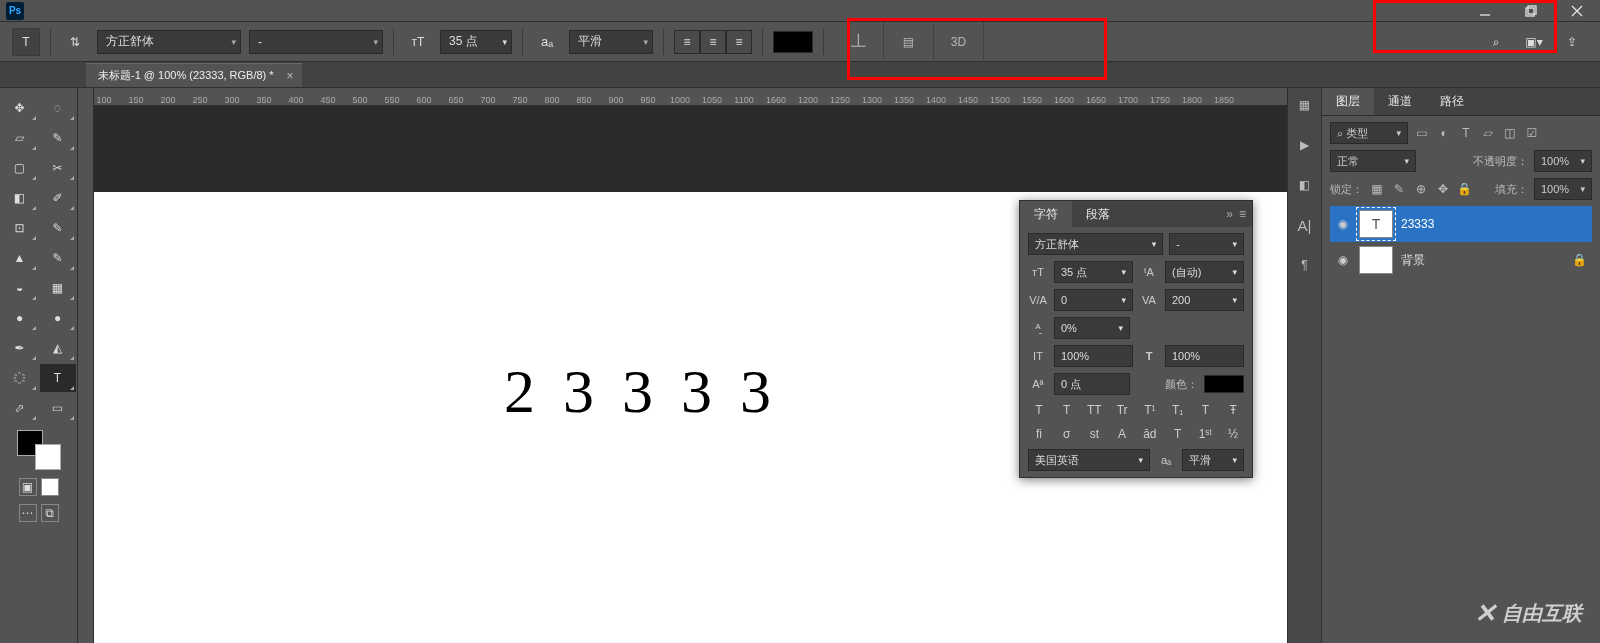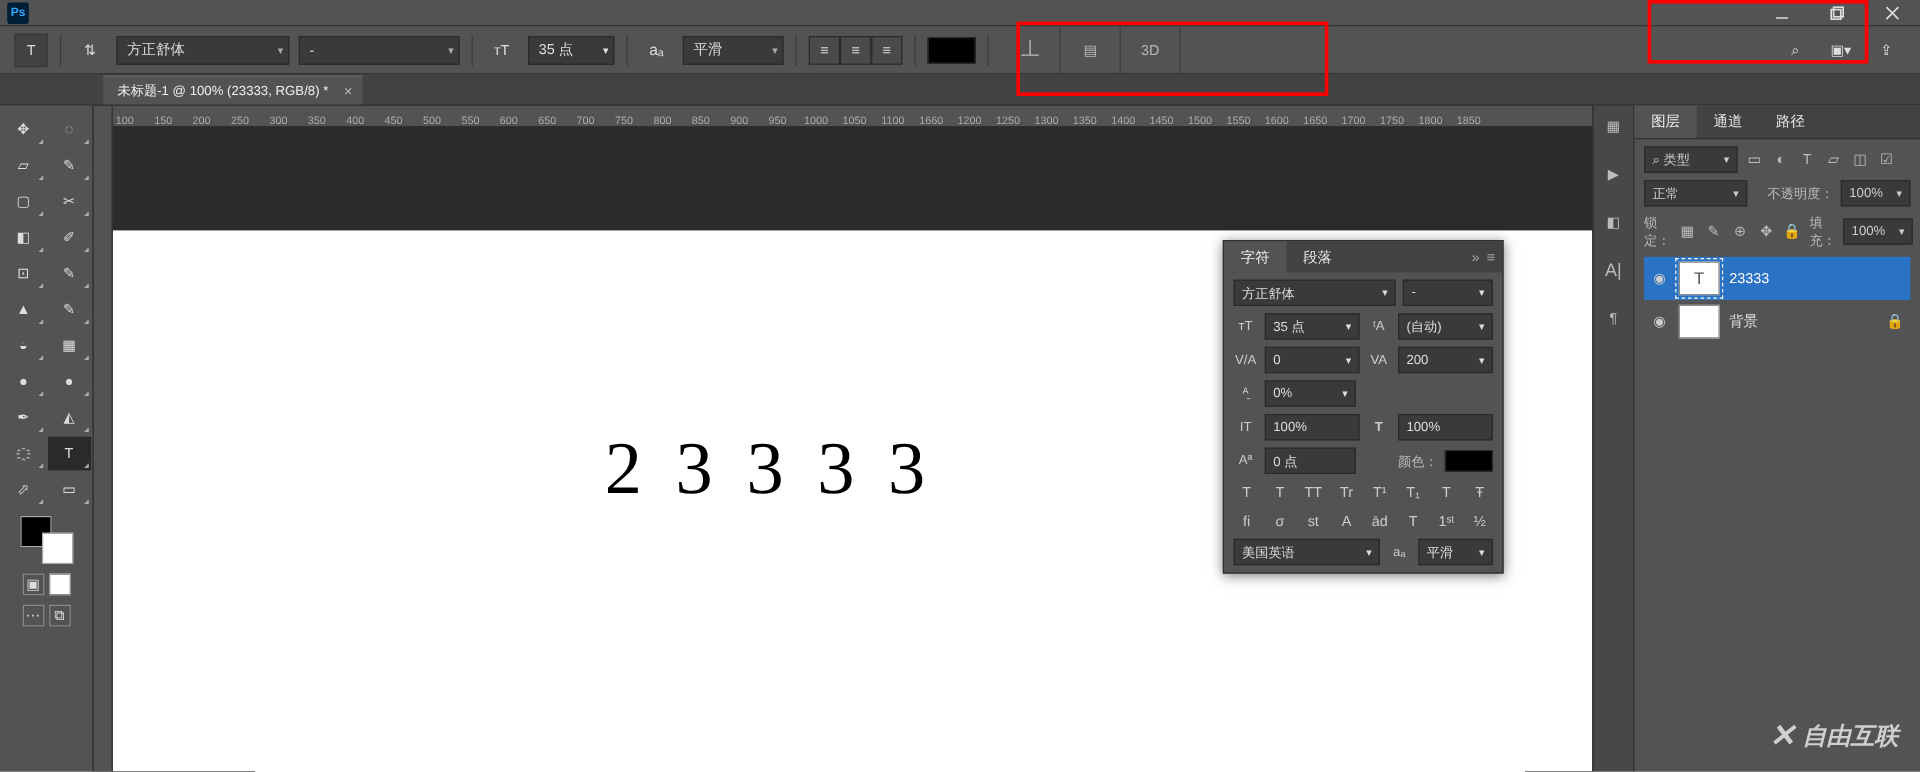--- a/index.html
+++ b/index.html
@@ -56,21 +56,21 @@
   .stage{position:absolute;left:16px;top:18px;right:0;bottom:0;overflow:hidden;}
   .dark-band{position:absolute;left:0;right:0;top:0;height:86px;background:#2b2b2b;}
   .artboard{position:absolute;left:0;top:86px;right:0;bottom:0;background:#fff;}
   .big-text{position:absolute;left:410px;top:250px;font-family:"SimSun",serif;font-size:62px;letter-spacing:28px;color:#000;}
 
   
   .dock-rail{width:34px;background:#484848;border-left:1px solid #2f2f2f;display:flex;flex-direction:column;align-items:center;padding-top:6px;gap:18px;}
   .rail-ic{width:22px;height:22px;display:flex;align-items:center;justify-content:center;color:#bbb;}
 
   
-  .rightcol{width:239px;background:#535353;border-left:1px solid #2f2f2f;display:flex;flex-direction:column;}
+  .rightcol{width:279px;background:#535353;border-left:1px solid #2f2f2f;display:flex;flex-direction:column;}
   .panel-tabs{height:28px;background:#424242;display:flex;align-items:center;border-bottom:1px solid #2f2f2f;}
   .ptab{padding:0 14px;height:100%;display:flex;align-items:center;color:#e5e5e5;font-size:12px;}
   .ptab.act{background:#535353;color:#eee;}
   .panel-body{padding:6px 8px;display:flex;flex-direction:column;gap:6px;}
   .row{display:flex;align-items:center;gap:6px;}
   .filter-dd{flex:1;height:22px;background:#3a3a3a;border:1px solid #2a2a2a;display:flex;align-items:center;padding:0 6px;font-size:11px;color:#ccc;}
   .filter-dd .caret{margin-left:auto;font-size:9px;}
   .mini-icons{display:flex;gap:6px;color:#bbb;}
   .mini-icons span{width:16px;height:16px;display:flex;align-items:center;justify-content:center;font-size:12px;}
   .sel-dd{height:22px;background:#3a3a3a;border:1px solid #2a2a2a;display:flex;align-items:center;padding:0 6px;font-size:11px;color:#ccc;}

